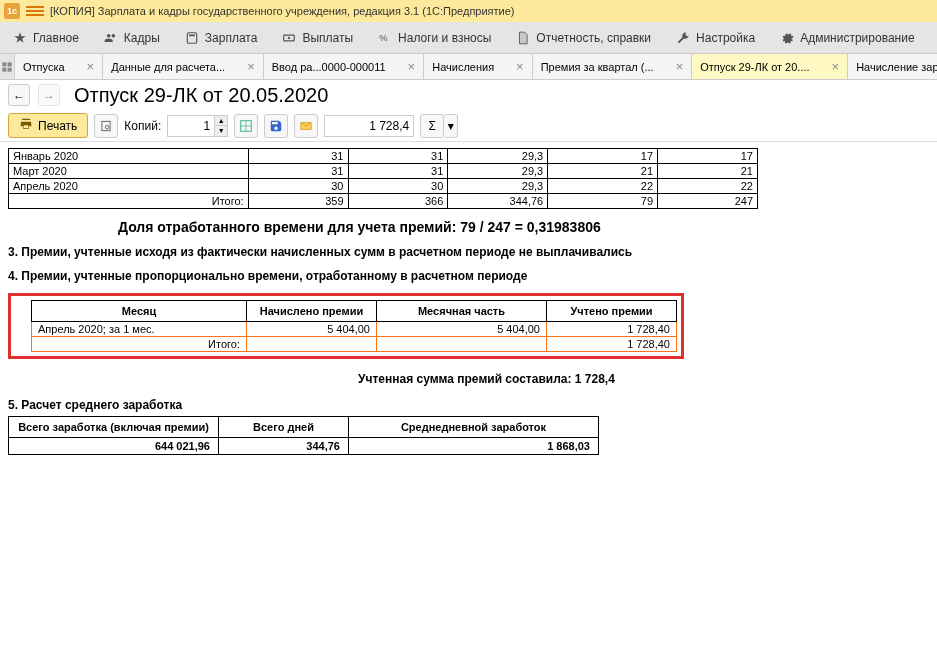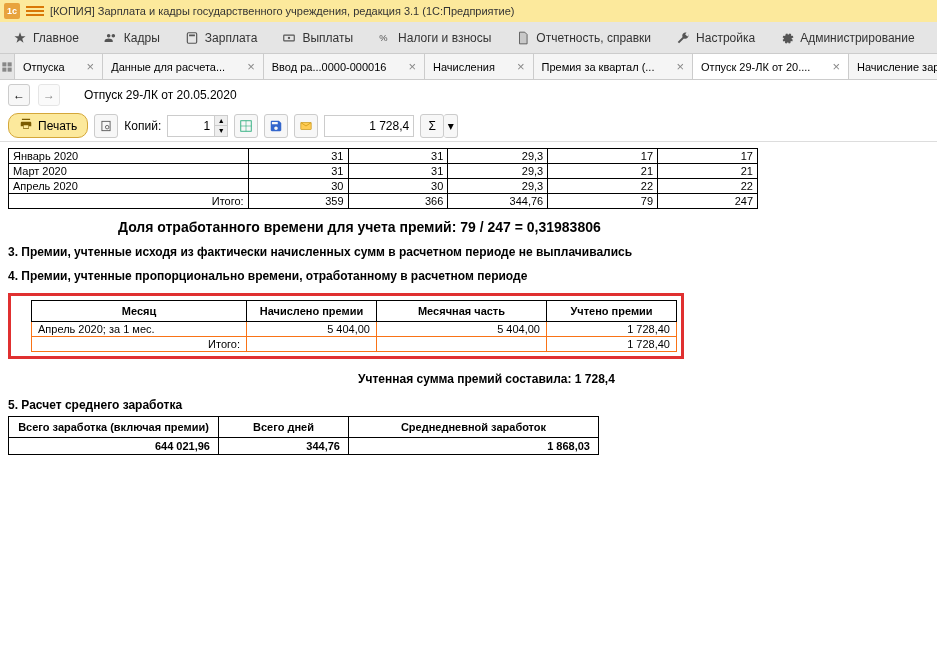--- a/index.html
+++ b/index.html
@@ -11,30 +11,30 @@
   .hamburger span { height: 2px; background: #d97706; }
   .title-text { font-size: 11px; color: #333; }
   
   .menubar { background: #e5e5e5; height: 32px; display: flex; align-items: center; border-bottom: 1px solid #ccc; }
   .menu-item { display: flex; align-items: center; gap: 5px; padding: 4px 12px; height: 100%; cursor: pointer; font-size: 12px; color: #333; }
   .mi-icon { width: 16px; height: 16px; display: inline-flex; align-items: center; justify-content: center; }
   
   .tabbar { background: #e5e5e5; height: 26px; display: flex; align-items: stretch; border-bottom: 1px solid #ccc; }
   .tab-home { width: 28px; display: flex; align-items: center; justify-content: center; border-right: 1px solid #ccc; cursor: pointer; }
   .tab { display: flex; align-items: center; padding: 0 8px; border-right: 1px solid #ccc; background: #f5f5f5; cursor: pointer; font-size: 11px; gap: 22px; white-space: nowrap; }
-  .tab.active { background: #ffffff; }
+  .tab.active { background: #fef9c3; }
   .tab-close { color: #888; font-size: 13px; cursor: pointer; }
   .tab-edge { width: 12px; display: flex; align-items: center; justify-content: center; font-size: 11px; }
   
   .navrow { height: 30px; display: flex; align-items: center; padding: 4px 8px; gap: 8px; }
   .nav-btn { width: 22px; height: 22px; border: 1px solid #ccc; border-radius: 3px; display: flex; align-items: center; justify-content: center; background: #f7f7f7; cursor: pointer; font-size: 12px; }
-  .page-title { font-size: 12px; font-weight: normal; margin-left: 16px; }
+  .page-title { font-size: 20px; font-weight: normal; margin-left: 6px; }
   
   .toolbar { height: 32px; display: flex; align-items: center; padding: 2px 8px; gap: 6px; border-bottom: 1px solid #ddd; }
-  .btn-print { background: #fce99c; border: 1px solid #d4a73a; border-radius: 10px; padding: 3px 10px; display: flex; align-items: center; gap: 5px; cursor: pointer; font-size: 12px; }
+  .btn-print { background: #fce99c; border: 1px solid #d4a73a; border-radius: 3px; padding: 3px 10px; display: flex; align-items: center; gap: 5px; cursor: pointer; font-size: 12px; }
   .tbtn { width: 24px; height: 24px; border: 1px solid #ccc; border-radius: 3px; background: #f7f7f7; display: flex; align-items: center; justify-content: center; cursor: pointer; }
   .tlabel { font-size: 12px; }
   .tinput { width: 48px; height: 22px; border: 1px solid #ccc; text-align: right; padding: 0 4px; font-size: 12px; }
   .tinput.wide { width: 90px; }
   .spinner { display: flex; flex-direction: column; border: 1px solid #ccc; border-left: none; }
   .spinner div { width: 12px; height: 10px; background: #eee; font-size: 7px; display: flex; align-items: center; justify-content: center; cursor: pointer; border-bottom: 1px solid #ccc; }
   .spinner div:last-child { border-bottom: none; }
   
   .content { padding: 4px 8px; }
   
@@ -153,21 +153,21 @@
   </div>
   <div class="tab">
       <span>Отпуска</span>
       <span class="tab-close">×</span>
     </div>
   <div class="tab">
       <span>Данные для расчета...</span>
       <span class="tab-close">×</span>
     </div>
   <div class="tab">
-      <span>Ввод ра...0000-000016</span>
+      <span>Ввод ра...0000-000011</span>
       <span class="tab-close">×</span>
     </div>
   <div class="tab">
       <span>Начисления</span>
       <span class="tab-close">×</span>
     </div>
   <div class="tab">
       <span>Премия за квартал (...</span>
       <span class="tab-close">×</span>
     </div>

